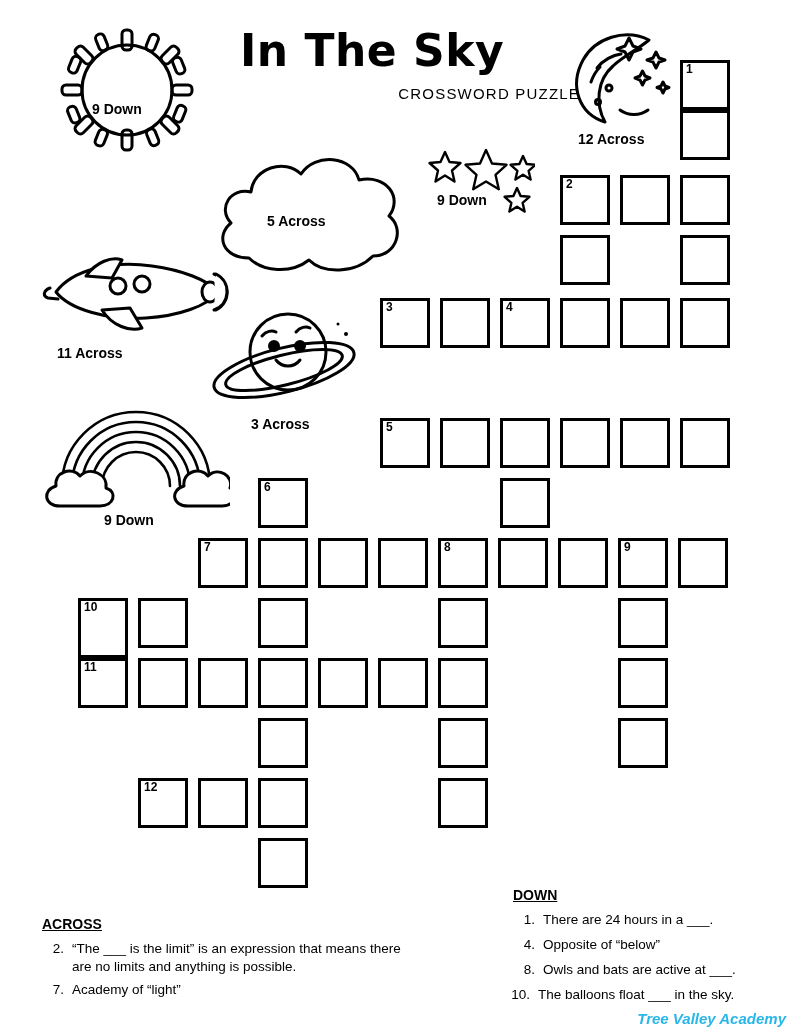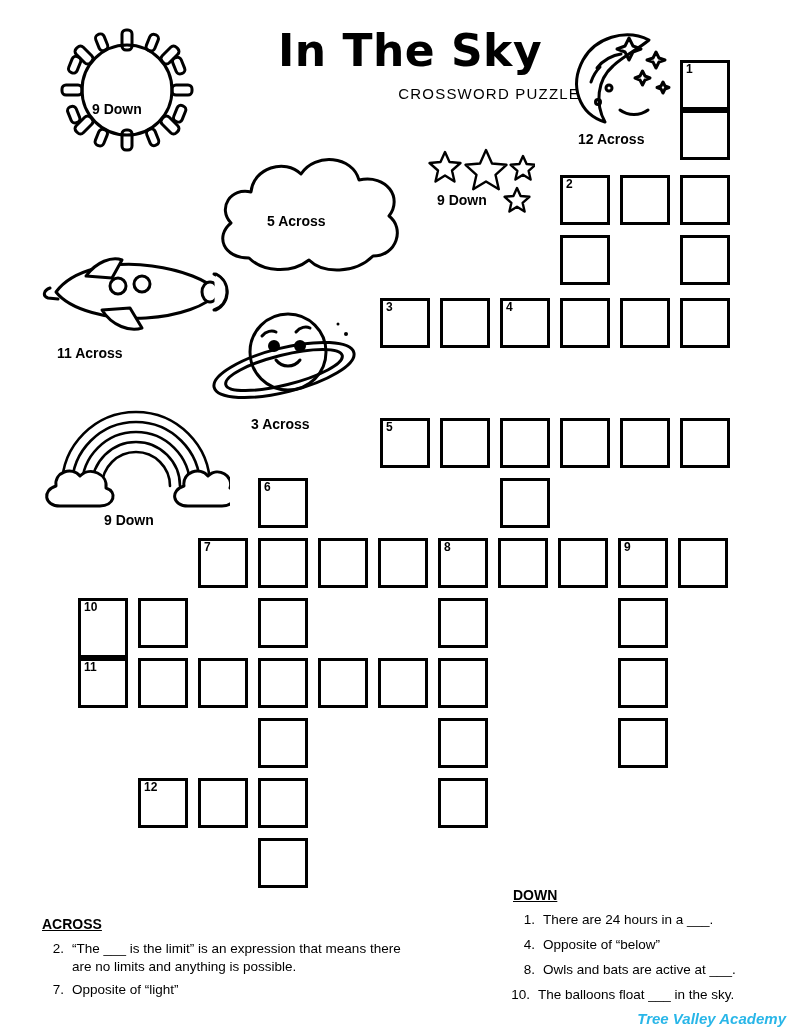--- a/index.html
+++ b/index.html
@@ -15,21 +15,21 @@
   .page {
     position: absolute;
     left: 0; top: 0;
     width: 800px; height: 1035px;
   }
   
   .title {
     position: absolute;
     left: 240px; top: 28px;
     width: 340px;
-    text-align: center;
+    text-align: left;
     font-family: "DejaVu Sans", sans-serif;
     font-weight: bold;
     font-size: 44px;
     letter-spacing: 0.5px;
     color: #000;
     line-height: 1.05;
   }
   .subtitle {
     position: absolute;
     left: 240px; top: 85px;
@@ -307,21 +307,21 @@
     </div>
 
   <div class="clues-head" style="left:42px; top:916px;">ACROSS</div>
 
   <div class="clue" style="left:42px; top:940px; width:370px;">
     <span class="cn">2.</span>
     <span class="ct">“The ___ is the limit” is an expression that means there are no limits and anything is possible.</span>
   </div>
   <div class="clue" style="left:42px; top:981px; width:370px;">
     <span class="cn">7.</span>
-    <span class="ct">Opposite of “light”</span>
+    <span class="ct">Academy of “light”</span>
   </div>
 
   <div class="clues-head" style="left:513px; top:887px;">DOWN</div>
 
   <div class="clue" style="left:513px; top:911px; width:280px;">
     <span class="cn">1.</span>
     <span class="ct">There are 24 hours in a ___.</span>
   </div>
   <div class="clue" style="left:513px; top:936px; width:280px;">
     <span class="cn">4.</span>

